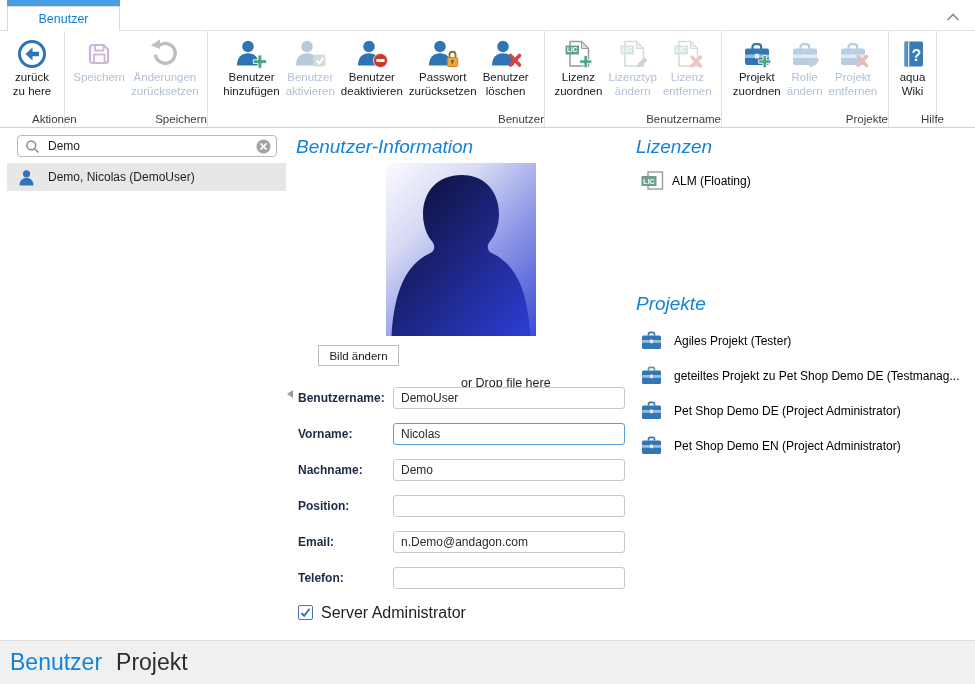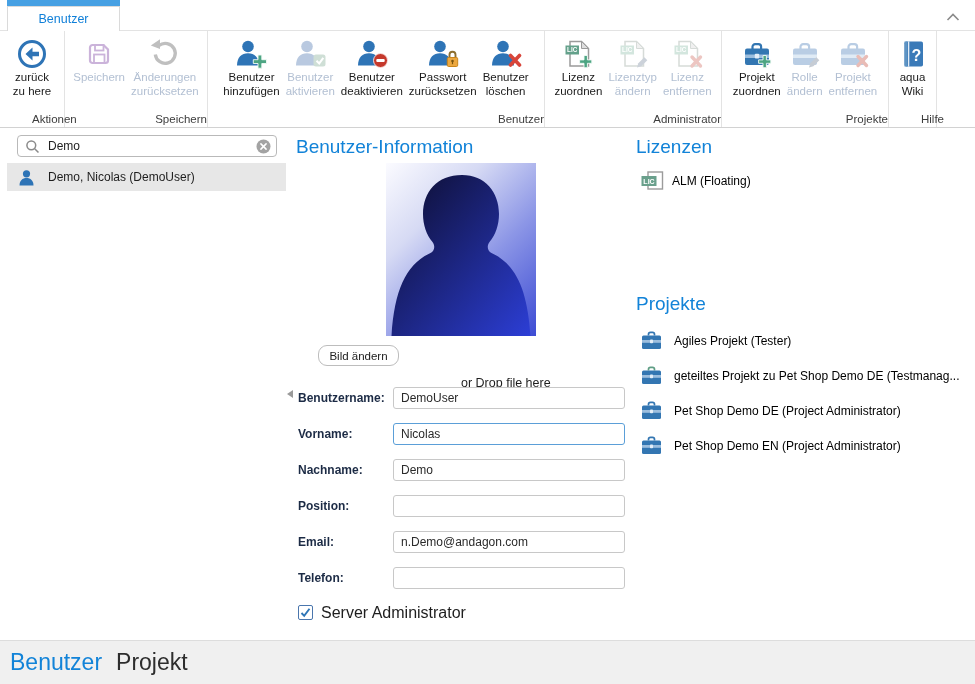--- a/index.html
+++ b/index.html
@@ -36,28 +36,28 @@
   }
   .search-box input{flex:1;border:none;outline:none;font-size:12px;color:#222;margin-left:6px;
     font-family:"Liberation Sans","DejaVu Sans",sans-serif;background:transparent;}
   .user-item{
     position:absolute;left:7px;top:163px;width:279px;height:28px;background:#e7e7e7;
     display:flex;align-items:center;cursor:pointer;
   }
   .user-item .uicon{margin-left:11px;display:flex;}
   .user-item .ulabel{margin-left:13px;font-size:12px;color:#1e1e1e;}
   
-  .section-title{position:absolute;font-size:19px;color:#1283d8;white-space:nowrap;}
+  .section-title{position:absolute;font-size:19px;color:#1283d8;white-space:nowrap;font-style:italic;}
   .avatar-box{
     position:absolute;left:386px;top:163px;width:150px;height:173px;
     background:linear-gradient(135deg,#fbfbff 0%,#d6daf4 30%,#8b95e6 62%,#3d4cd4 100%);
   }
   .avatar-box svg{position:absolute;left:0;top:0;}
   .btn{
-    position:absolute;box-sizing:border-box;background:#fff;border:1px solid #bdbdbd;border-radius:9px;
+    position:absolute;box-sizing:border-box;background:#fff;border:1px solid #bdbdbd;border-radius:0;
     font-size:11.5px;color:#222;display:flex;align-items:center;justify-content:center;cursor:pointer;
   }
   .drop-hint{position:absolute;left:461px;top:348px;font-size:12.5px;color:#1e1e1e;white-space:nowrap;margin-top:28px;}
   .fmarker{position:absolute;left:287px;top:390px;width:0;height:0;
     border-top:4px solid transparent;border-bottom:4px solid transparent;border-right:6px solid #9a9a9a;}
   .frow-label{position:absolute;left:298px;width:95px;line-height:22px;font-size:12px;font-weight:bold;color:#1c2b45;white-space:nowrap;}
   .frow-input{
     position:absolute;left:393px;width:232px;height:22px;box-sizing:border-box;
     border:1px solid #c8c8c8;border-radius:3px;padding:1px 7px;font-size:12px;color:#2a2a2a;outline:none;
     font-family:"Liberation Sans","DejaVu Sans",sans-serif;background:#fff;
@@ -245,21 +245,21 @@
             <g stroke="#edc6c2" stroke-width="3.4" stroke-linecap="round">
               <line x1="21" y1="19" x2="29.5" y2="28"></line>
               <line x1="29.5" y1="19" x2="21" y2="28"></line>
             </g>
           </svg>
         </span>
         <span>Lizenz</span>
         <span>entfernen</span>
       </div>
     </div>
-    <div class="rcaption">Administrator</div>
+    <div class="rcaption">Benutzername</div>
   </div>
 
   <div class="rgroup" style="left:722px;width:167px">
     <div class="rbtns">
       <div class="rbtn">
         <span class="ricon">
           <svg width="32" height="32" viewBox="0 0 32 32">
             <path d="M11.5 11 V8.8 a2.6 2.6 0 0 1 2.6-2.6 h3.4 a2.6 2.6 0 0 1 2.6 2.6 V11" fill="none" stroke="#3376b2" stroke-width="2.2"></path>
             <rect x="4" y="10.5" width="24" height="16.5" rx="2" fill="#3376b2"></rect>
             <rect x="4" y="16.5" width="24" height="3.5" fill="#9cbede"></rect>

